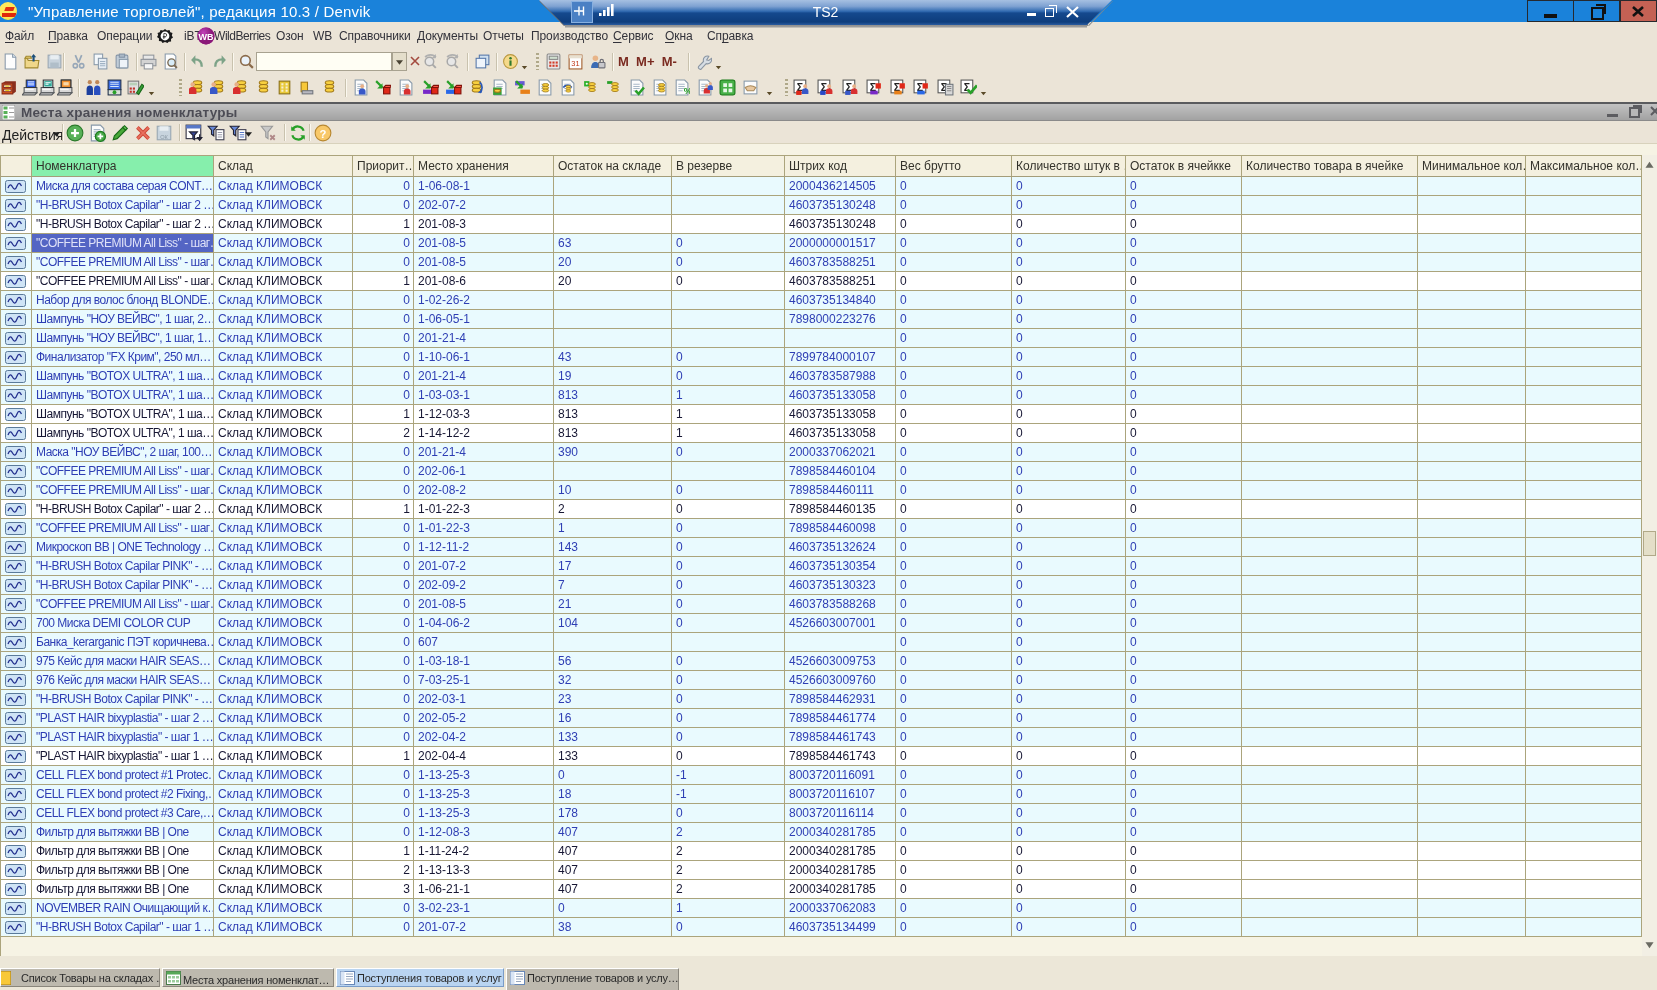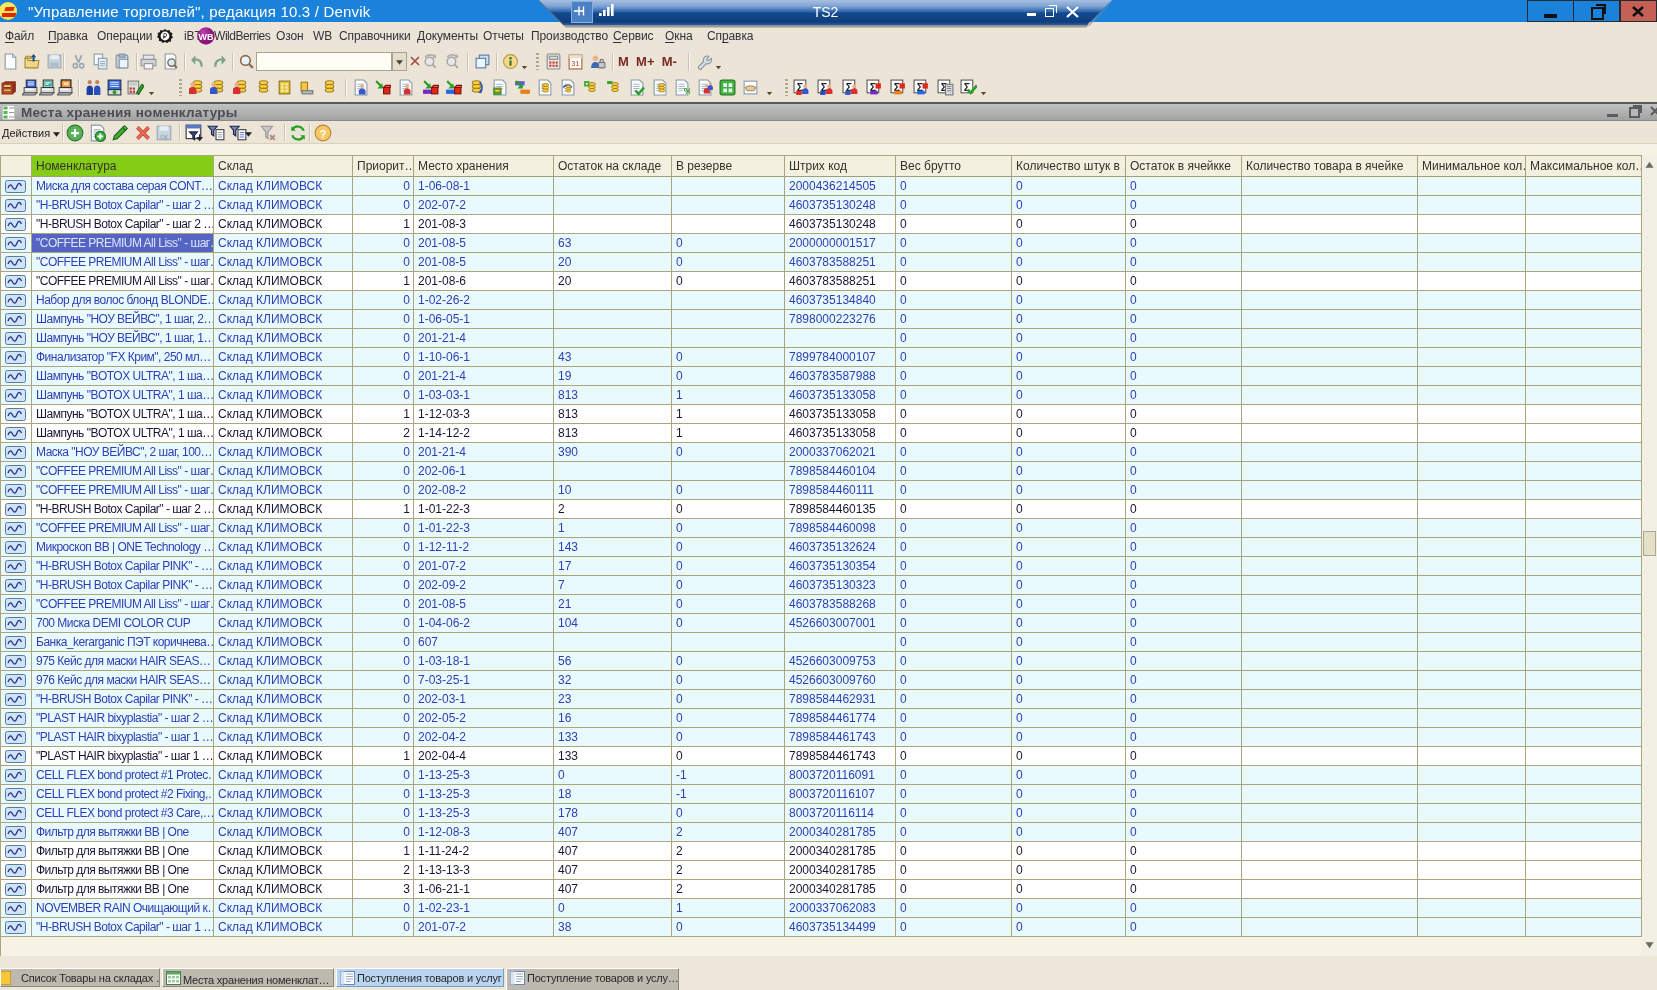--- a/index.html
+++ b/index.html
@@ -589,21 +589,21 @@
       </g>
     </svg>
 <div class="abs" style="left:21px;top:105px;font-size:13.5px;font-weight:bold;letter-spacing:0.25px;color:#4c4c55">Места хранения номенклатуры</div>
 <div class="abs" style="left:1607px;top:114px;width:11px;height:3px;background:#5c5c60"></div>
 <div class="abs" style="left:1629px;top:107px;width:7px;height:7px;border:2px solid #5c5c60;background:#b8b8b8"></div>
     <div class="abs" style="left:1633px;top:105px;width:7px;height:6px;border:2px solid #5c5c60;border-left:none;border-bottom:none"></div>
 <svg class="abs" style="left:1650px;top:106px" width="10" height="10" viewBox="0 0 10 10">
       <path d="M1 1l8 8M9 1L1 9" stroke="#5c5c60" stroke-width="2"></path>
     </svg>
 <div class="abs" style="left:0;top:121px;width:1657px;height:23px;background:#ebe4d7;border-bottom:1px solid #d8d2bc;box-sizing:border-box"></div>
-<div class="abs" style="left:2px;top:127px;font-size:11px;color:#222">Действия</div>
+<div class="abs" style="left:2px;top:127px;font-size:14px;color:#222">Действия</div>
 <svg class="abs" style="left:52px;top:131px" width="9" height="7" viewBox="0 0 10 8">
       <path d="M1 1.5l4 5 4-5z" fill="#222"></path>
     </svg>
 <div class="tb-sep" style="left:62px;top:124px;height:17px"></div>
 <div class="tb-sep" style="left:179px;top:124px;height:17px"></div>
 <div class="tb-sep" style="left:284px;top:124px;height:17px"></div>
 <div class="tb-sep" style="left:309px;top:124px;height:17px"></div>
 <svg style="position:absolute;left:66px;top:124px" width="18" height="18" viewBox="0 0 16 16">
       <circle cx="8" cy="8" r="7" fill="#58b058"></circle>
       <circle cx="8" cy="8" r="7" fill="none" stroke="#2a7a2a"></circle>
@@ -676,21 +676,21 @@
           <col style="width:116px">
           <col style="width:114px">
           <col style="width:116px">
           <col style="width:176px">
           <col style="width:108px">
           <col style="width:116px">
         </colgroup>
 <tbody>
           <tr>
 <th></th>
-<th style="background:#84cc16">Номенклатура</th>
+<th style="background:#86efac">Номенклатура</th>
 <th>Склад</th>
 <th>Приорит…</th>
 <th>Место хранения</th>
 <th>Остаток на складе</th>
 <th>В резерве</th>
 <th>Штрих код</th>
 <th>Вес брутто</th>
 <th>Количество штук в …</th>
 <th>Остаток в ячейкке</th>
 <th>Количество товара в ячейке</th>
@@ -1420,21 +1420,21 @@
             <td></td>
 </tr>
 <tr class="crow">
 <td style="padding:0 0 0 4px"><svg width="21" height="13" viewBox="0 0 21 13" style="vertical-align:middle">
                 <rect x="0.5" y="0.5" width="20" height="12" rx="2" fill="#cfe4f6" stroke="#5a7a9a"></rect>
                 <path d="M3 8c1.5-4 3-4 4.5-1s3 3 4.5-1 3-3 4.5 0" fill="none" stroke="#23308e" stroke-width="1.3"></path>
               </svg></td>
 <td class="nm">NOVEMBER RAIN Очищающий к…</td>
 <td>Склад КЛИМОВСК</td>
 <td class="num">0</td>
-<td>1-02-23-1</td>
+<td>3-02-23-1</td>
 <td>0</td>
 <td>1</td>
 <td>2000337062083</td>
 <td>0</td>
             <td>0</td>
             <td>0</td>
             <td></td>
             <td></td>
             <td></td>
 </tr>

